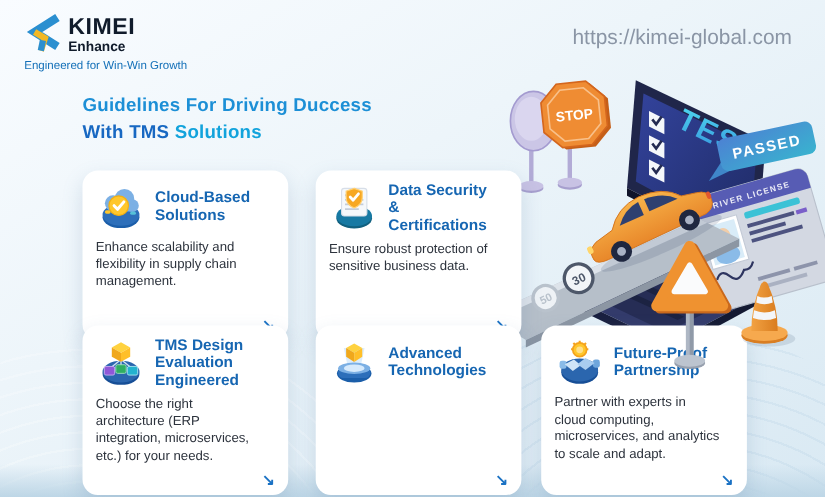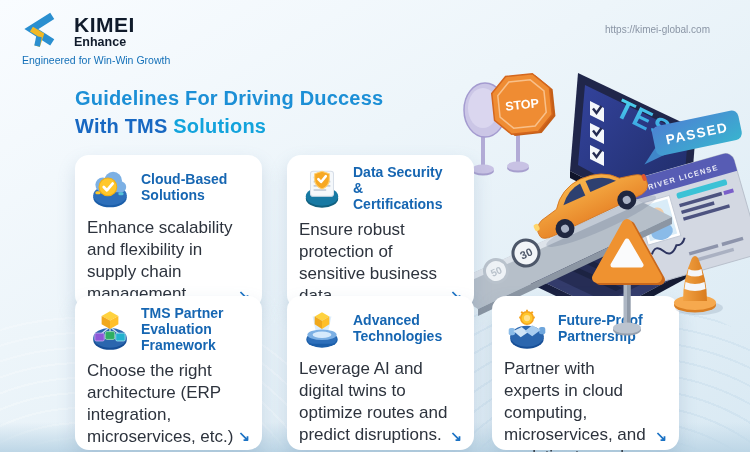--- a/index.html
+++ b/index.html
@@ -9,36 +9,36 @@
   
   .bg-bottom{position:absolute;left:0;bottom:0;width:100%;height:30px;
     background:linear-gradient(180deg,rgba(189,214,230,0),#bdd6e6);}
   .wave{position:absolute;opacity:.45;border-radius:50%;}
   .wave-left{left:-90px;bottom:-150px;width:430px;height:300px;
     background:repeating-radial-gradient(circle at 40% 100%,rgba(255,255,255,0) 0 13px,rgba(255,255,255,.55) 13px 15px);}
   .wave-right{right:-70px;bottom:-160px;width:470px;height:320px;
     background:repeating-radial-gradient(circle at 60% 100%,rgba(140,180,210,0) 0 14px,rgba(140,180,210,.28) 14px 16px);}
   
   .logo{position:absolute;left:22px;top:12px;}
-  .logo-row{display:flex;align-items:center;gap:18px;}
+  .logo-row{display:flex;align-items:center;gap:6px;}
   .logo-names{line-height:1;}
   .brand-name{font-size:21px;font-weight:800;color:#101b2b;letter-spacing:.5px;}
   .brand-sub{font-size:12.5px;font-weight:700;color:#101b2b;margin-top:1px;}
   .tagline{font-size:10.5px;font-weight:400;color:#1470b8;margin-top:4px;}
-  .site-url{position:absolute;right:40px;top:24px;font-size:10px;color:#8a95a5;text-decoration:none;}
-  
-  .title{position:absolute;left:75px;top:84px;font-size:20px;font-weight:800;line-height:1.4;letter-spacing:.2px;}
+  .site-url{position:absolute;right:30px;top:24px;font-size:19px;color:#8a95a5;text-decoration:none;}
+  
+  .title{position:absolute;left:75px;top:84px;font-size:17px;font-weight:800;line-height:1.4;letter-spacing:.2px;}
   .t-azure{color:#1c8fd6;} .t-dark{color:#1868c2;} .t-cyan{color:#12a3dc;}
   
   .card{position:absolute;width:187px;height:154px;background:#fff;border-radius:14px;
     box-shadow:0 8px 18px rgba(96,131,168,.22);padding:10px 24px 8px 12px;box-sizing:border-box;z-index:2;cursor:pointer;}
   .card-head{display:flex;align-items:center;gap:8px;}
   .icon-wrap{width:46px;height:46px;flex:0 0 46px;}
   .card-heading{font-size:14px;font-weight:800;color:#1666b2;line-height:1.14;margin:0;}
-  .card-body{font-size:17px;color:#2d333d;line-height:1.3;margin-top:6px;}
+  .card-body{font-size:12px;color:#2d333d;line-height:1.3;margin-top:6px;}
   .card-arrow{position:absolute;right:12px;bottom:6px;color:#1b72c4;font-weight:800;font-size:14px;}
   #card-1{left:75px;top:155px;} #card-2{left:287px;top:155px;}
   #card-3{left:75px;top:296px;} #card-4{left:287px;top:296px;} #card-5{left:492px;top:296px;}
   
   .illu-main{position:absolute;left:440px;top:55px;width:310px;height:290px;z-index:1;}
   .illu-front{position:absolute;left:585px;top:212px;width:150px;height:135px;z-index:3;pointer-events:none;}
   svg text{font-family:"Liberation Sans",sans-serif;}
 </style>
 </head>
 <body>
@@ -273,21 +273,21 @@
           <ellipse cx="22" cy="29.5" rx="16" ry="9.5" fill="#2b66ae"></ellipse>
           <path d="M12,27 L22,19 M22,24 L22,16 M32,27 L22,19" stroke="#cfe0f2" stroke-width="1.2" fill="none"></path>
           <rect x="7.5" y="25" width="9" height="7.5" rx="1.5" fill="#8f58d8" stroke="#c9abf0" stroke-width=".8"></rect>
           <rect x="17.5" y="23.5" width="9" height="7.5" rx="1.5" fill="#2fae62" stroke="#9fe0bb" stroke-width=".8"></rect>
           <rect x="27.5" y="25" width="9" height="7.5" rx="1.5" fill="#23b2cf" stroke="#a5e4ef" stroke-width=".8"></rect>
           <polygon points="22,4 30,8.5 22,13 14,8.5" fill="#ffd23f"></polygon>
           <polygon points="14,8.5 22,13 22,21 14,16.5" fill="#f0a81c"></polygon>
           <polygon points="30,8.5 22,13 22,21 30,16.5" fill="#ffbf29"></polygon>
         </svg>
       </span>
-      <h3 class="card-heading">TMS Partner Evaluation Framework</h3>
+      <h3 class="card-heading">TMS Design Evaluation Engineered</h3>
     </div>
     <div class="card-body">Choose the right architecture (ERP integration, microservices, etc.) for your needs.</div>
     <span class="card-arrow">↘</span>
   </div>
 
   <div class="card" id="card-4">
     <div class="card-head">
       <span class="icon-wrap">
         <svg viewBox="0 0 44 44" width="46" height="46">
           <polygon points="13,10 31,10 27,29 17,29" fill="#d6eafc" opacity=".85"></polygon>
@@ -295,21 +295,20 @@
           <rect x="8" y="27" width="28" height="9" rx="4.5" fill="#2d6fba"></rect>
           <ellipse cx="22" cy="27.5" rx="14" ry="5" fill="#7cb0e4"></ellipse>
           <ellipse cx="22" cy="27.5" rx="9" ry="3.2" fill="#d6eafc"></ellipse>
           <polygon points="22,6 29,10 22,14 15,10" fill="#ffd23f"></polygon>
           <polygon points="15,10 22,14 22,22 15,17.5" fill="#f0a81c"></polygon>
           <polygon points="29,10 22,14 22,22 29,17.5" fill="#ffbf29"></polygon>
         </svg>
       </span>
       <h3 class="card-heading">Advanced Technologies</h3>
     </div>
-    <div class="card-body">Leverage AI and digital twins to optimize routes and predict disruptions.</div>
     <span class="card-arrow">↘</span>
   </div>
 
   <div class="card" id="card-5">
     <div class="card-head">
       <span class="icon-wrap">
         <svg viewBox="0 0 44 44" width="46" height="46">
           <ellipse cx="22" cy="31" rx="16" ry="10" fill="#164e96"></ellipse>
           <ellipse cx="22" cy="29" rx="16" ry="10" fill="#2b66ae"></ellipse>
           <g stroke="#f5a31c" stroke-width="1.8">

